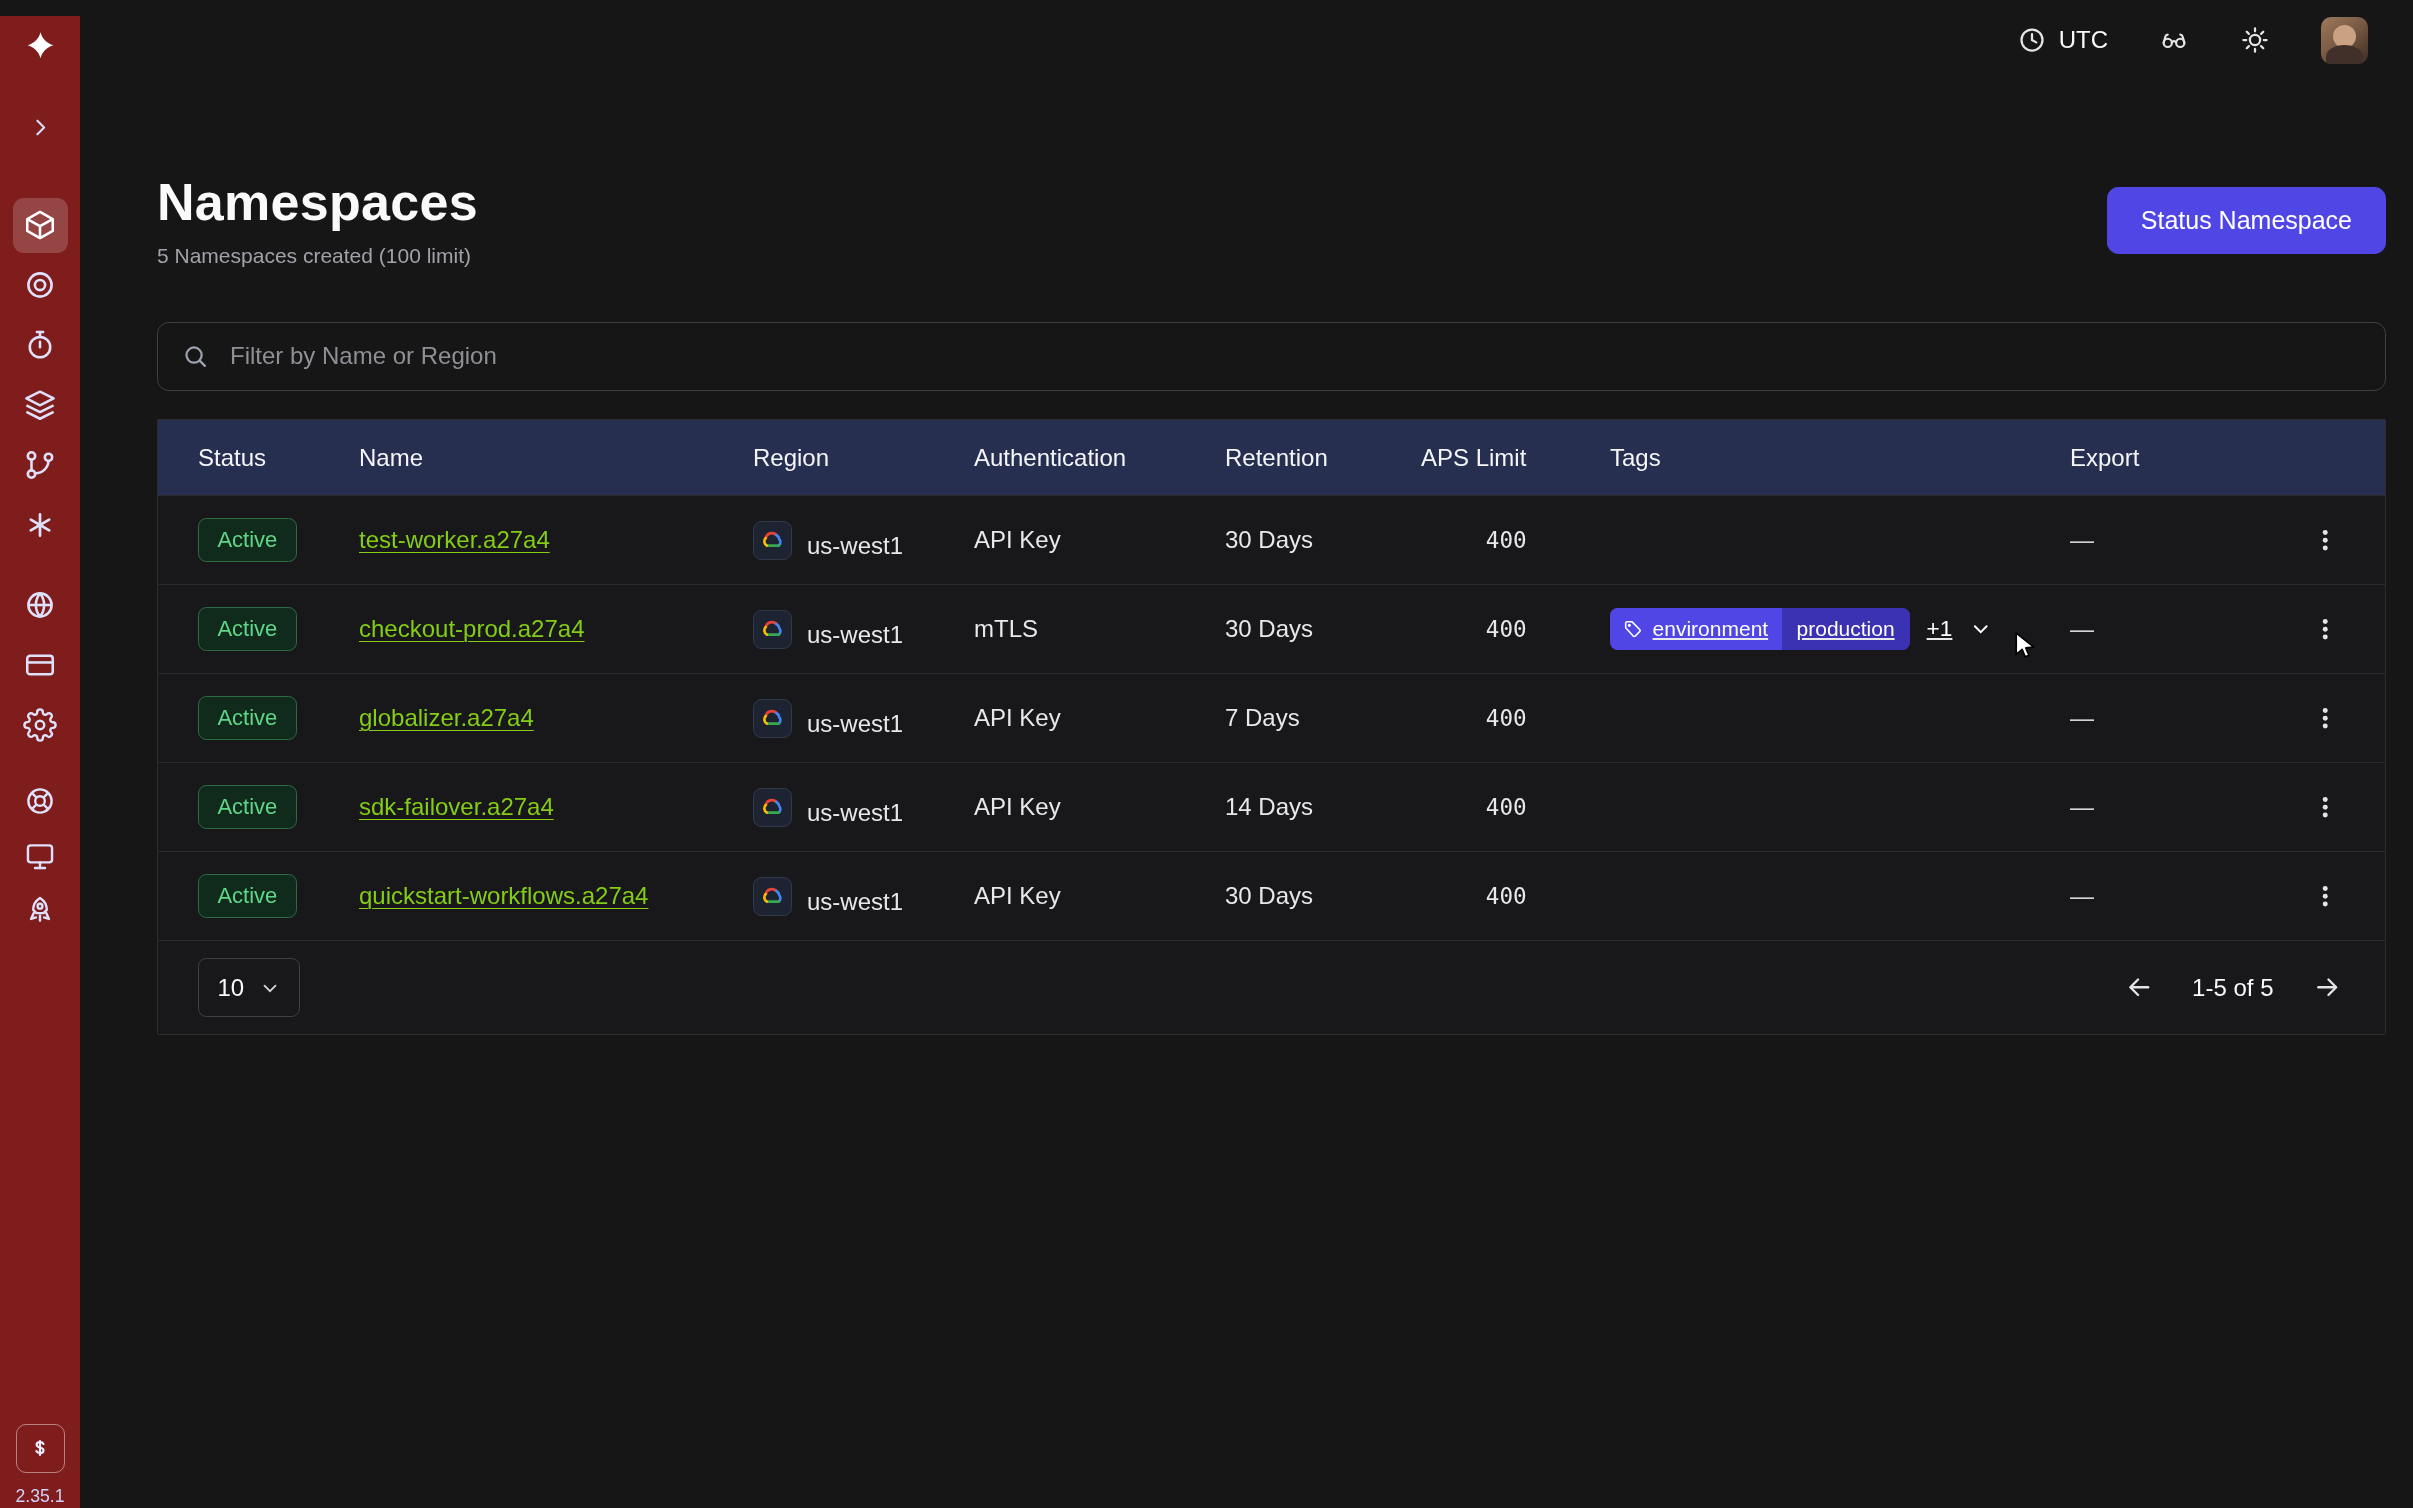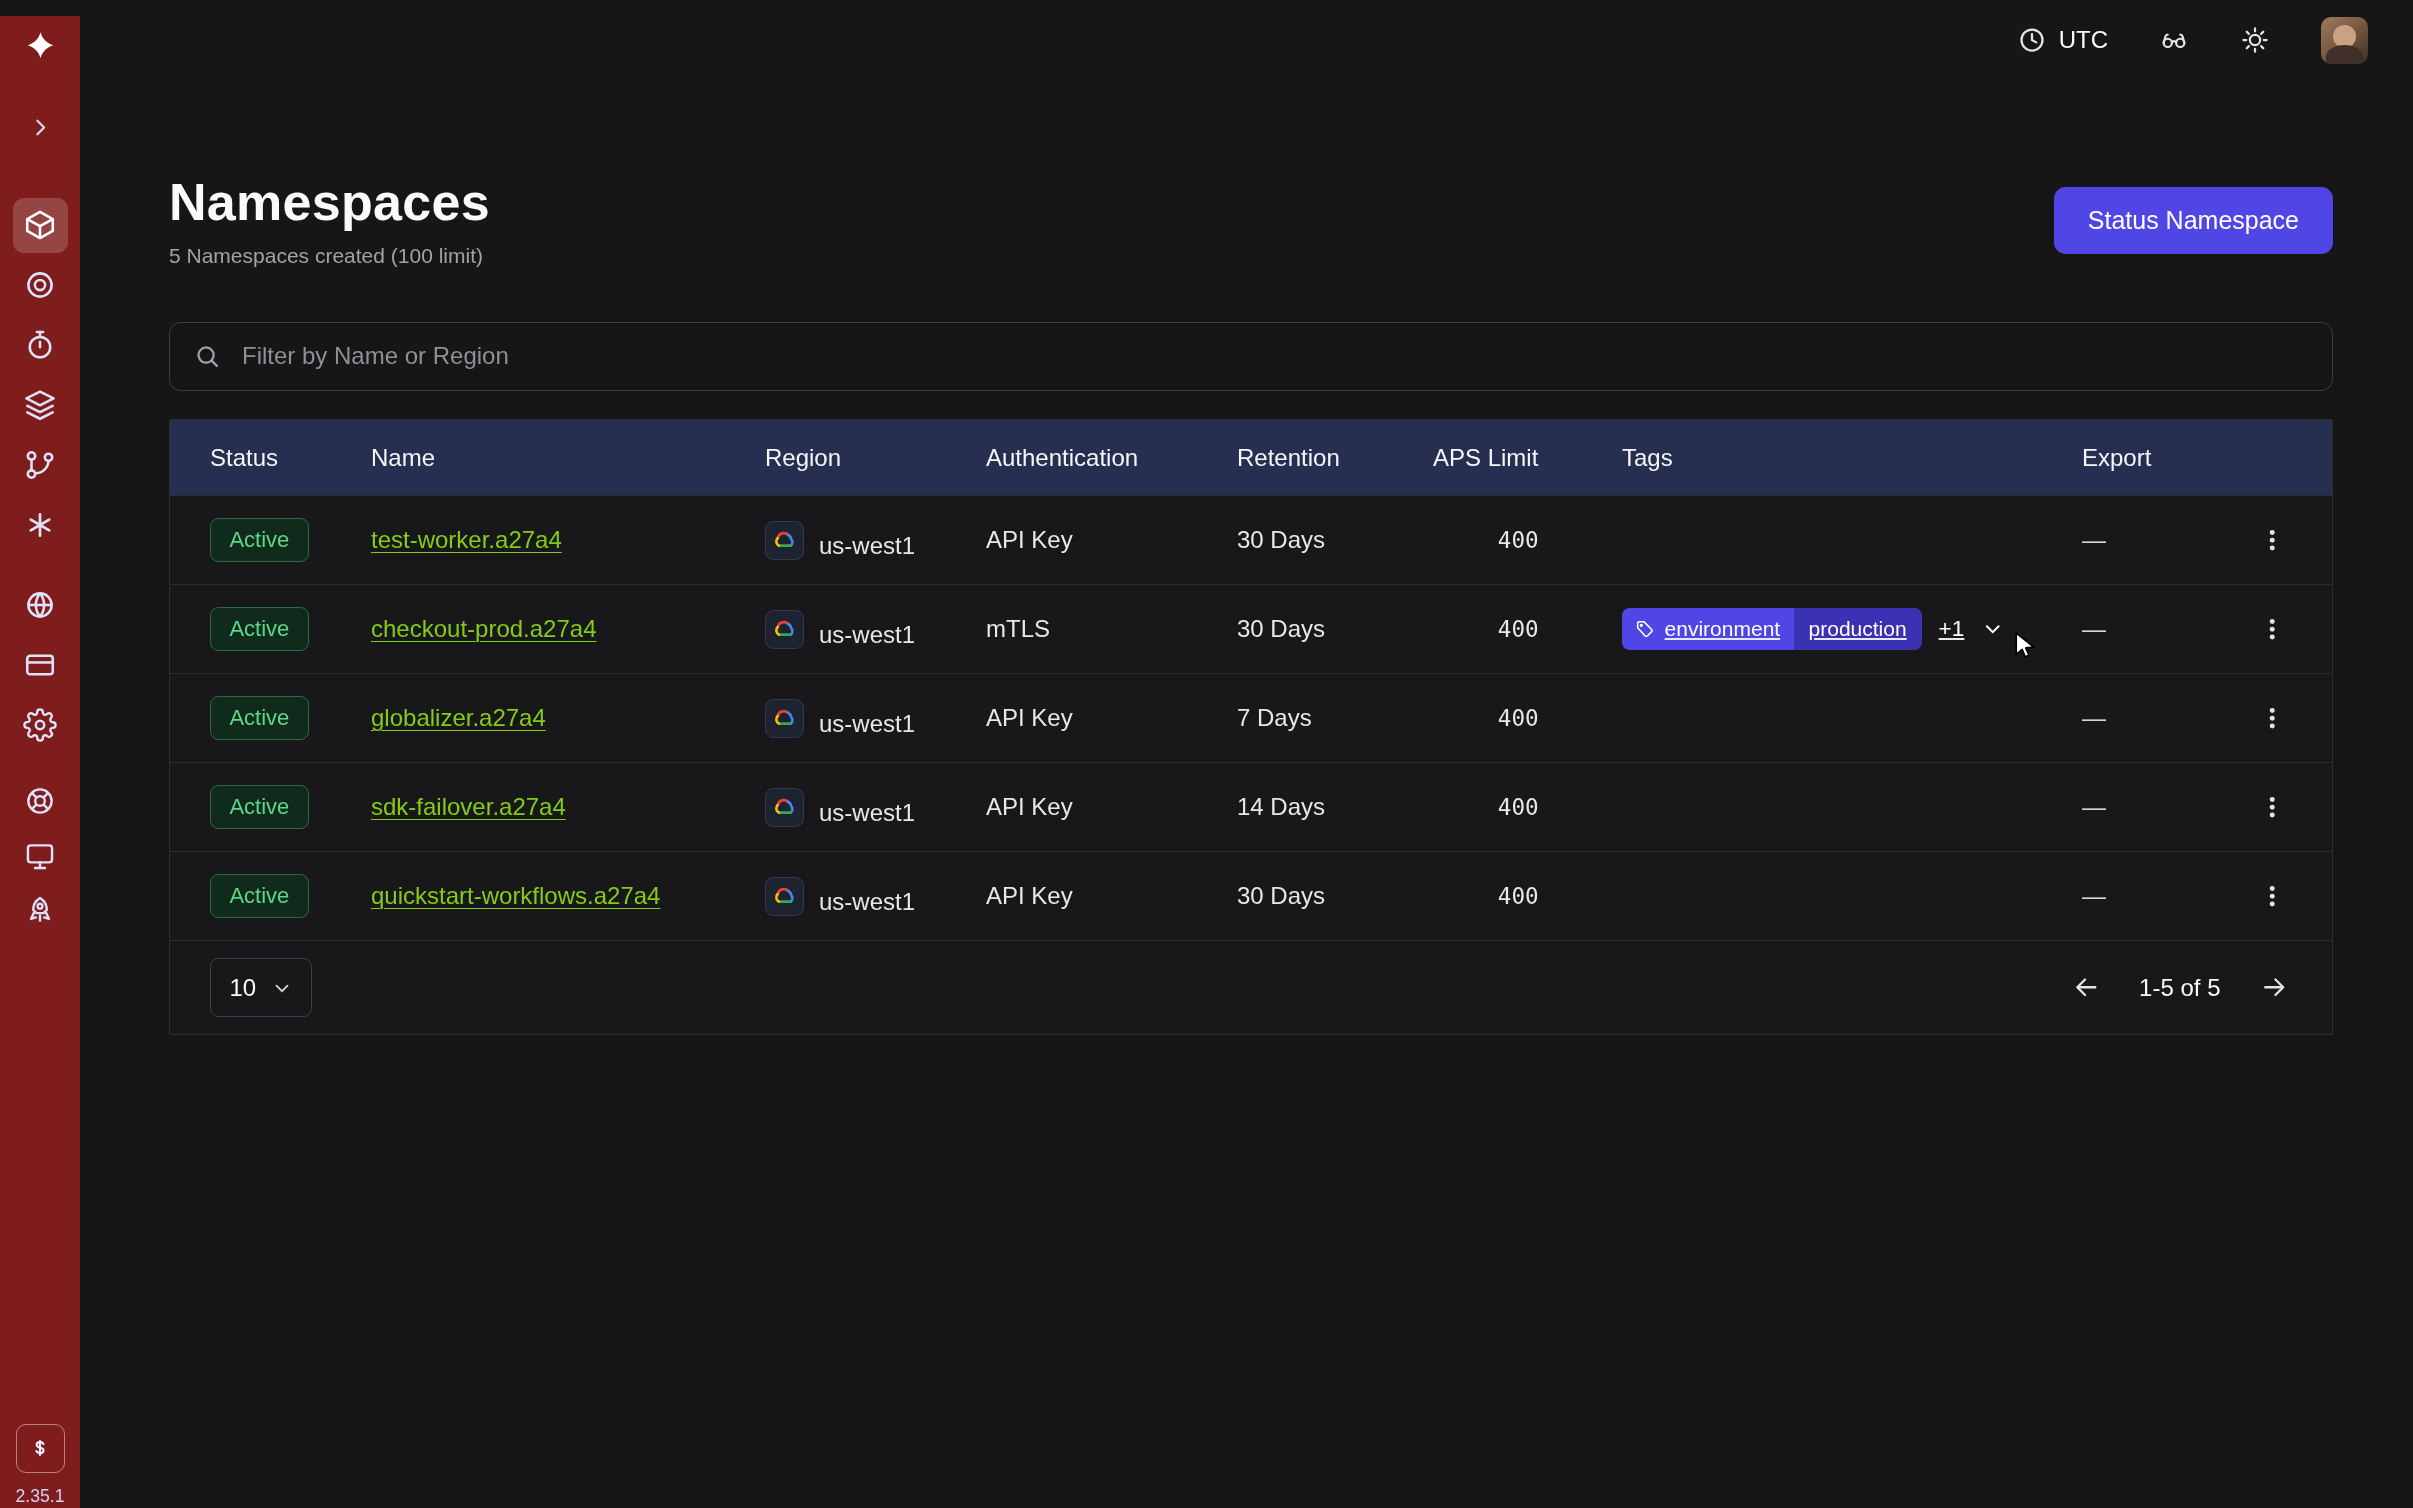--- a/index.html
+++ b/index.html
@@ -61,21 +61,21 @@
   .avatar::before {
     content:""; position:absolute; left:11.7px; top:8.4px; width:23.5px; height:23.5px;
     border-radius:50%; background:#caa183;
   }
   .avatar::after {
     content:""; position:absolute; left:5px; top:28.5px; width:37px; height:23.5px;
     border-radius:50% 50% 0 0; background:#41302a;
   }
 
   
-  .main { margin-left:60px; padding:0 80px 0 109px; }
+  .main { margin-left:48px; padding:0 27px 0 109px; }
 
   .page-head { margin-top:92px; display:flex; justify-content:space-between; align-items:flex-start; }
   .page-title { font-size:52px; font-weight:600; margin:0; letter-spacing:0.3px; }
   .page-subtitle { margin-top:11.7px; font-size:21px; color:#a1a1aa; }
   .create-btn {
     margin-top:15px; height:67px; padding:0 34px;
     background:#4f46e5; color:#ffffff; border:none; border-radius:11.7px;
     font-size:25px; font-family:inherit; cursor:pointer;
   }
 

